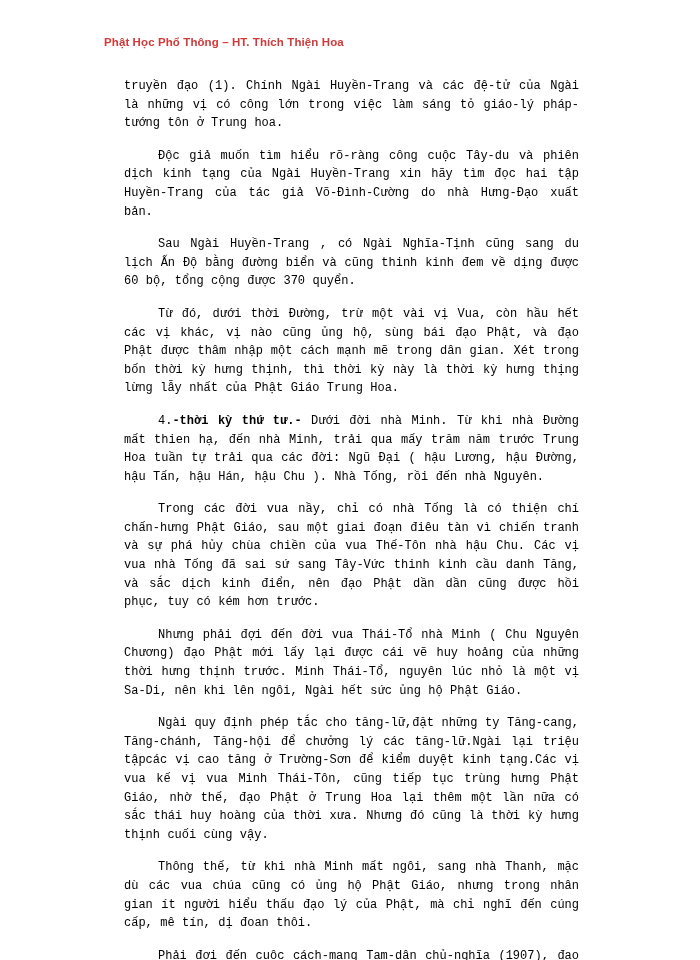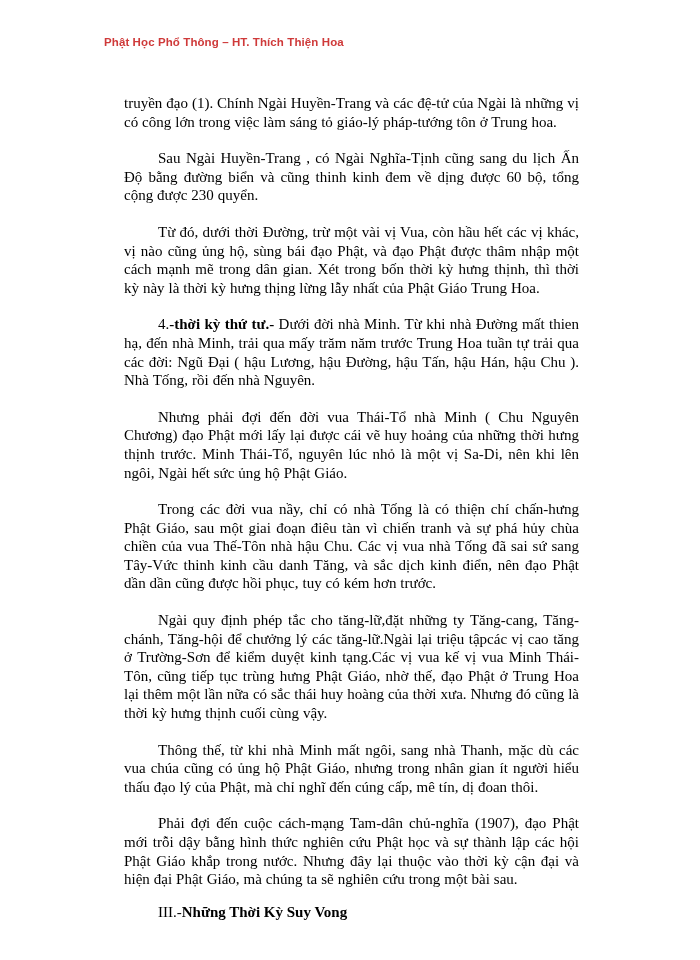--- a/index.html
+++ b/index.html
@@ -39,26 +39,27 @@
 
   
   .content {
     position: absolute;
     left: 124px;
     top: 76px;
     width: 455px;
   }
 
   p.para {
-    margin: 18px 0 14px 0;
-    font-size: 15px;
+    margin: 1px 0 14px 0;
+    font-size: 12px;
     line-height: 18.6px;
     text-align: justify;
     text-indent: 34px;
     word-spacing: 0.2px;
+    font-family: Liberation Mono, monospace;
   }
   p.para.no-indent {
     text-indent: 0;
   }
   p.para:last-child {
     margin-bottom: 0;
   }
 
   h2.section-heading {
     margin: 0 0 14px 0;
@@ -79,30 +80,31 @@
 <body>
 
 <div class="page">
 
   <div class="page-header">Phật Học Phổ Thông – HT. Thích Thiện Hoa</div>
 
   <div class="content">
 
     <p class="para no-indent">truyền đạo (1). Chính Ngài Huyền-Trang và các đệ-tử của Ngài là những vị có công lớn trong việc làm sáng tỏ giáo-lý pháp-tướng tôn ở Trung hoa.</p>
 
+    <p class="para">Độc giả muốn tìm hiểu rõ-ràng công cuộc Tây-du và phiên dịch kinh tạng của Ngài Huyền-Trang xin hãy tìm đọc hai tập Huyền-Trang của tác giả Võ-Đình-Cường do nhà Hưng-Đạo xuất bản.</p>
 
-    <p class="para">Sau Ngài Huyền-Trang , có Ngài Nghĩa-Tịnh cũng sang du lịch Ấn Độ bằng đường biển và cũng thinh kinh đem về dịng được 60 bộ, tổng cộng được 230 quyển.</p>
+    <p class="para">Sau Ngài Huyền-Trang , có Ngài Nghĩa-Tịnh cũng sang du lịch Ấn Độ bằng đường biển và cũng thinh kinh đem về dịng được 60 bộ, tổng cộng được 370 quyển.</p>
 
     <p class="para">Từ đó, dưới thời Đường, trừ một vài vị Vua, còn hầu hết các vị khác, vị nào cũng ủng hộ, sùng bái đạo Phật, và đạo Phật được thâm nhập một cách mạnh mẽ trong dân gian. Xét trong bốn thời kỳ hưng thịnh, thì thời kỳ này là thời kỳ hưng thịng lừng lẫy nhất của Phật Giáo Trung Hoa.</p>
 
     <p class="para"><span>4.</span><span class="run-bold">-thời kỳ thứ tư.-</span><span> Dưới đời nhà Minh. Từ khi nhà Đường mất thien hạ, đến nhà Minh, trải qua mấy trăm năm trước Trung Hoa tuần tự trải qua các đời: Ngũ Đại ( hậu Lương, hậu Đường, hậu Tấn, hậu Hán, hậu Chu ). Nhà Tống, rồi đến nhà Nguyên.</span></p>
 
+    <p class="para">Trong các đời vua nầy, chỉ có nhà Tống là có thiện chí chấn-hưng Phật Giáo, sau một giai đoạn điêu tàn vì chiến tranh và sự phá hủy chùa chiền của vua Thế-Tôn nhà hậu Chu. Các vị vua nhà Tống đã sai sứ sang Tây-Vức thinh kinh cầu danh Tăng, và sắc dịch kinh điển, nên đạo Phật dần dần cũng được hồi phục, tuy có kém hơn trước.</p>
+
     <p class="para">Nhưng phải đợi đến đời vua Thái-Tổ nhà Minh ( Chu Nguyên Chương) đạo Phật mới lấy lại được cái vẽ huy hoảng của những thời hưng thịnh trước. Minh Thái-Tổ, nguyên lúc nhỏ là một vị Sa-Di, nên khi lên ngôi, Ngài hết sức ủng hộ Phật Giáo.</p>
-
-    <p class="para">Trong các đời vua nầy, chỉ có nhà Tống là có thiện chí chấn-hưng Phật Giáo, sau một giai đoạn điêu tàn vì chiến tranh và sự phá hủy chùa chiền của vua Thế-Tôn nhà hậu Chu. Các vị vua nhà Tống đã sai sứ sang Tây-Vức thinh kinh cầu danh Tăng, và sắc dịch kinh điển, nên đạo Phật dần dần cũng được hồi phục, tuy có kém hơn trước.</p>
 
     <p class="para">Ngài quy định phép tắc cho tăng-lữ,đặt những ty Tăng-cang, Tăng-chánh, Tăng-hội để chưởng lý các tăng-lữ.Ngài lại triệu tậpcác vị cao tăng ở Trường-Sơn để kiểm duyệt kinh tạng.Các vị vua kế vị vua Minh Thái-Tôn, cũng tiếp tục trùng hưng Phật Giáo, nhờ thế, đạo Phật ở Trung Hoa lại thêm một lần nữa có sắc thái huy hoàng của thời xưa. Nhưng đó cũng là thời kỳ hưng thịnh cuối cùng vậy.</p>
 
     <p class="para">Thông thế, từ khi nhà Minh mất ngôi, sang nhà Thanh, mặc dù các vua chúa cũng có ủng hộ Phật Giáo, nhưng trong nhân gian ít người hiểu thấu đạo lý của Phật, mà chỉ nghĩ đến cúng cấp, mê tín, dị đoan thôi.</p>
 
     <p class="para">Phải đợi đến cuộc cách-mạng Tam-dân chủ-nghĩa (1907), đạo Phật mới trỗi dậy bằng hình thức nghiên cứu Phật học và sự thành lập các hội Phật Giáo khắp trong nước. Nhưng đây lại thuộc vào thời kỳ cận đại và hiện đại Phật Giáo, mà chúng ta sẽ nghiên cứu trong một bài sau.</p>
 
     <h2 class="section-heading"><span>III.-</span><span class="bold">Những Thời Kỳ Suy Vong</span></h2>
 
 

